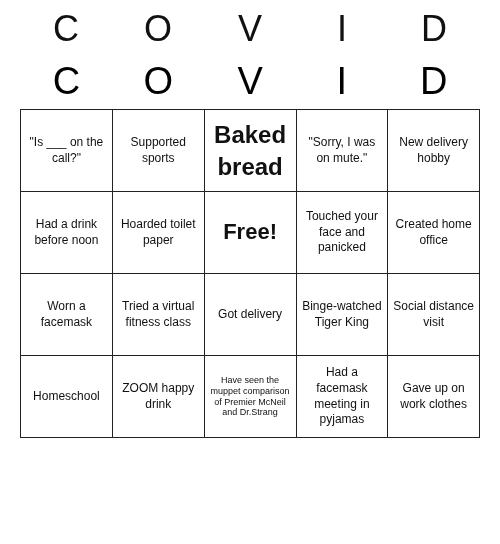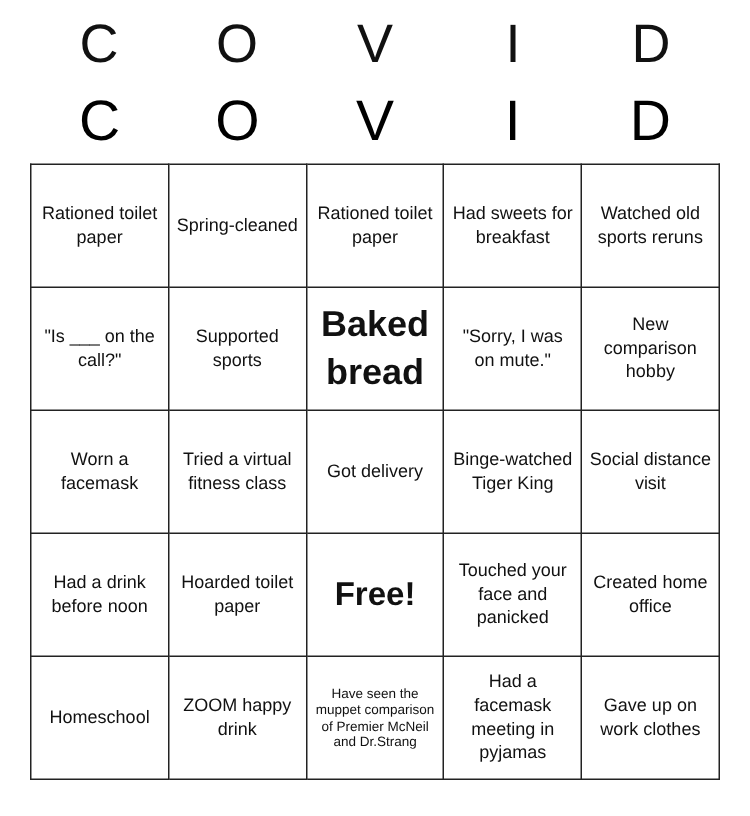--- a/index.html
+++ b/index.html
@@ -67,47 +67,40 @@
   <thead>
     <tr id="title-row">
     <th style="font-size: 38px; font-weight: 400; text-align: center; padding: 6px 0px; width: 92px; border: none;">C</th>
         <th style="font-size: 38px; font-weight: 400; text-align: center; padding: 6px 0px; width: 92px; border: none;">O</th>
         <th style="font-size: 38px; font-weight: 400; text-align: center; padding: 6px 0px; width: 92px; border: none;">V</th>
         <th style="font-size: 38px; font-weight: 400; text-align: center; padding: 6px 0px; width: 92px; border: none;">I</th>
         <th style="font-size: 38px; font-weight: 400; text-align: center; padding: 6px 0px; width: 92px; border: none;">D</th>
       </tr>
   </thead>
   <tbody id="grid-body">
-  <tr>
-        <td>Rationed toilet paper</td>
-        <td>Spring-cleaned</td>
-        <td>Rationed toilet paper</td>
-        <td>Had sweets for breakfast</td>
-        <td>Watched old sports reruns</td>
-      </tr>
       <tr>
         <td>"Is ___ on the call?"</td>
         <td>Supported sports</td>
         <td class="large">Baked bread</td>
         <td>"Sorry, I was on mute."</td>
-        <td>New comparison hobby</td>
+        <td>New delivery hobby</td>
+      </tr>
+      <tr>
+        <td>Had a drink before noon</td>
+        <td>Hoarded toilet paper</td>
+        <td class="free">Free!</td>
+        <td>Touched your face and panicked</td>
+        <td>Created home office</td>
       </tr>
       <tr>
         <td>Worn a facemask</td>
         <td>Tried a virtual fitness class</td>
         <td>Got delivery</td>
         <td>Binge-watched Tiger King</td>
         <td>Social distance visit</td>
-      </tr>
-      <tr>
-        <td>Had a drink before noon</td>
-        <td>Hoarded toilet paper</td>
-        <td class="free">Free!</td>
-        <td>Touched your face and panicked</td>
-        <td>Created home office</td>
       </tr>
       <tr>
         <td>Homeschool</td>
         <td>ZOOM happy drink</td>
         <td style="font-size: 9px; line-height: 1.2;">Have seen the muppet comparison of Premier McNeil and Dr.Strang</td>
         <td>Had a facemask meeting in pyjamas</td>
         <td>Gave up on work clothes</td>
       </tr>
     </tbody>
 </table>

